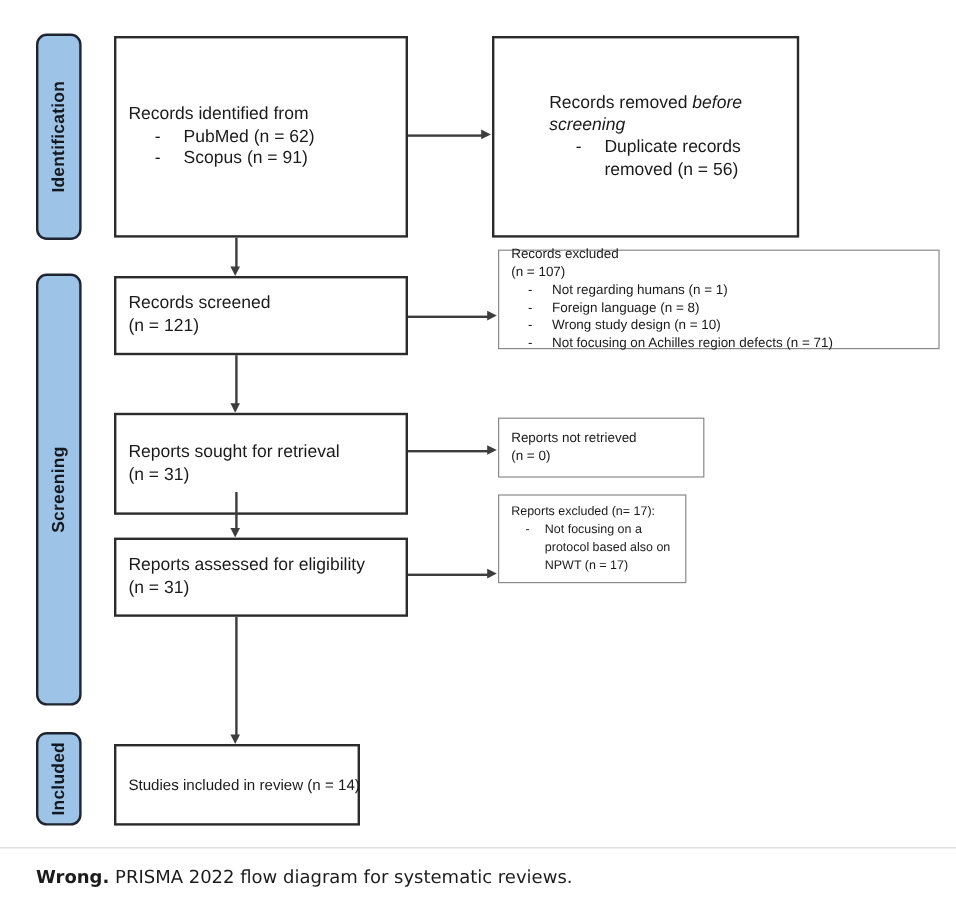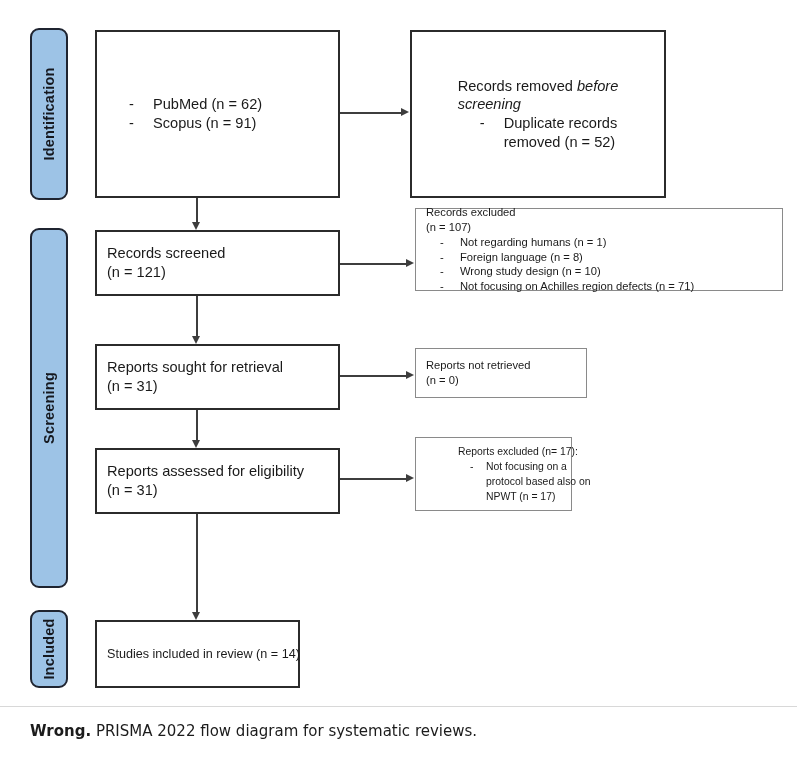--- a/index.html
+++ b/index.html
@@ -152,20 +152,21 @@
   <div class="phase-bar" style="left:30px; top:228px; width:38px; height:360px;">
     <span class="phase-label">Screening</span>
   </div>
 
   <div class="phase-bar" style="left:30px; top:610px; width:38px; height:78px;">
     <span class="phase-label">Included</span>
   </div>
 
   <div class="box thick" style="left:95px; top:30px; width:245px; height:168px;">
     <div class="box-inner">
+      <div class="line">Records identified from</div>
       <div class="line bullet-row indent-wide">
         <span class="dash">-</span>
         <span class="btext">PubMed (n = 62)</span>
       </div>
       <div class="line bullet-row indent-wide">
         <span class="dash">-</span>
         <span class="btext">Scopus (n = 91)</span>
       </div>
     </div>
   </div>
@@ -173,21 +174,21 @@
   <div class="box thick" style="left:410px; top:30px; width:256px; height:168px;align-items:center;">
     <div class="box-inner">
       <div class="line">
         <span>Records removed </span><span class="italic">before</span>
       </div>
       <div class="line italic">screening</div>
       <div class="line bullet-row indent-wide">
         <span class="dash">-</span>
         <span class="btext">Duplicate records</span>
       </div>
-      <div class="line hang">removed  (n = 52)</div>
+      <div class="line hang">removed  (n = 56)</div>
     </div>
   </div>
 
   <div class="conn h" style="left:340px; top:112px; width:62px;"></div>
   <div class="arrowhead right" style="left:401px; top:108px;"></div>
 
   <div class="conn v" style="left:196px; top:198px; height:26px;"></div>
   <div class="arrowhead down" style="left:192px; top:222px;"></div>
 
   <div class="box thick" style="left:95px; top:230px; width:245px; height:66px;">
@@ -219,21 +220,21 @@
       </div>
     </div>
   </div>
 
   <div class="conn h" style="left:340px; top:263px; width:67px;"></div>
   <div class="arrowhead right" style="left:406px; top:259px;"></div>
 
   <div class="conn v" style="left:196px; top:296px; height:42px;"></div>
   <div class="arrowhead down" style="left:192px; top:336px;"></div>
 
-  <div class="box thick" style="left:95px; top:344px; width:245px; height:66px;">
+  <div class="box thick" style="left:95px; top:344px; width:245px; height:85px;">
     <div class="box-inner">
       <div class="line">Reports sought for retrieval</div>
       <div class="line">(n = 31)</div>
     </div>
   </div>
 
   <div class="box thin small" style="left:415px; top:348px; width:172px; height:50px;">
     <div class="box-inner">
       <div class="line">Reports not retrieved</div>
       <div class="line">(n = 0)</div>
@@ -246,21 +247,21 @@
   <div class="conn v" style="left:196px; top:410px; height:32px;"></div>
   <div class="arrowhead down" style="left:192px; top:440px;"></div>
 
   <div class="box thick" style="left:95px; top:448px; width:245px; height:66px;">
     <div class="box-inner">
       <div class="line">Reports assessed for eligibility</div>
       <div class="line">(n = 31)</div>
     </div>
   </div>
 
-  <div class="box thin tiny" style="left:415px; top:437px; width:157px; height:74px;padding-left:32px;">
+  <div class="box thin tiny" style="left:415px; top:412px; width:157px; height:74px;">
     <div class="box-inner">
       <div class="line">Reports excluded (n= 17):</div>
       <div class="line bullet-row indent-small">
         <span class="dash">-</span>
         <span class="btext">Not focusing on a</span>
       </div>
       <div class="line hang-xs">protocol based also on</div>
       <div class="line hang-xs">NPWT (n = 17)</div>
     </div>
   </div>

